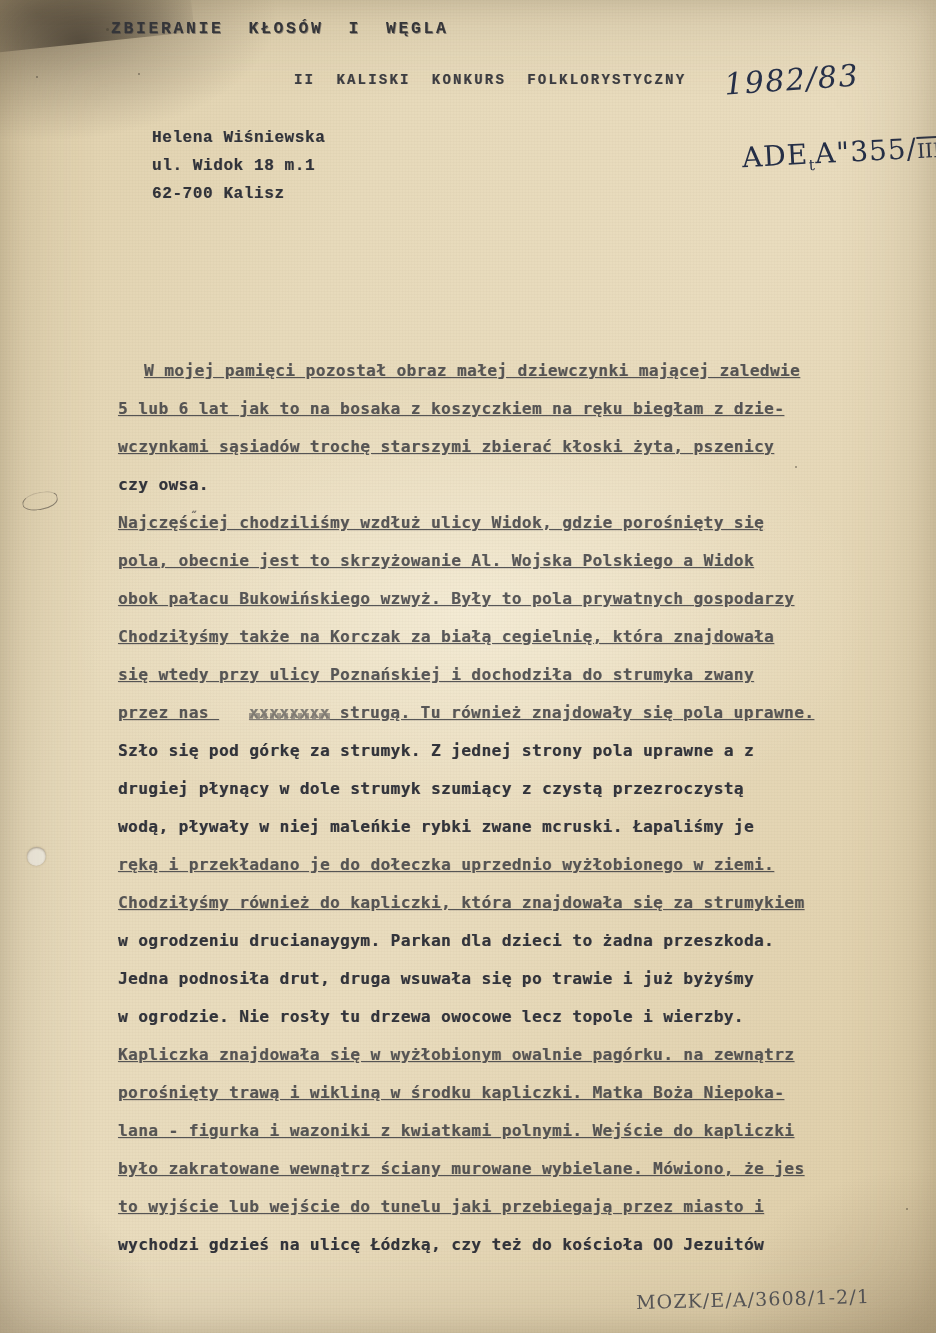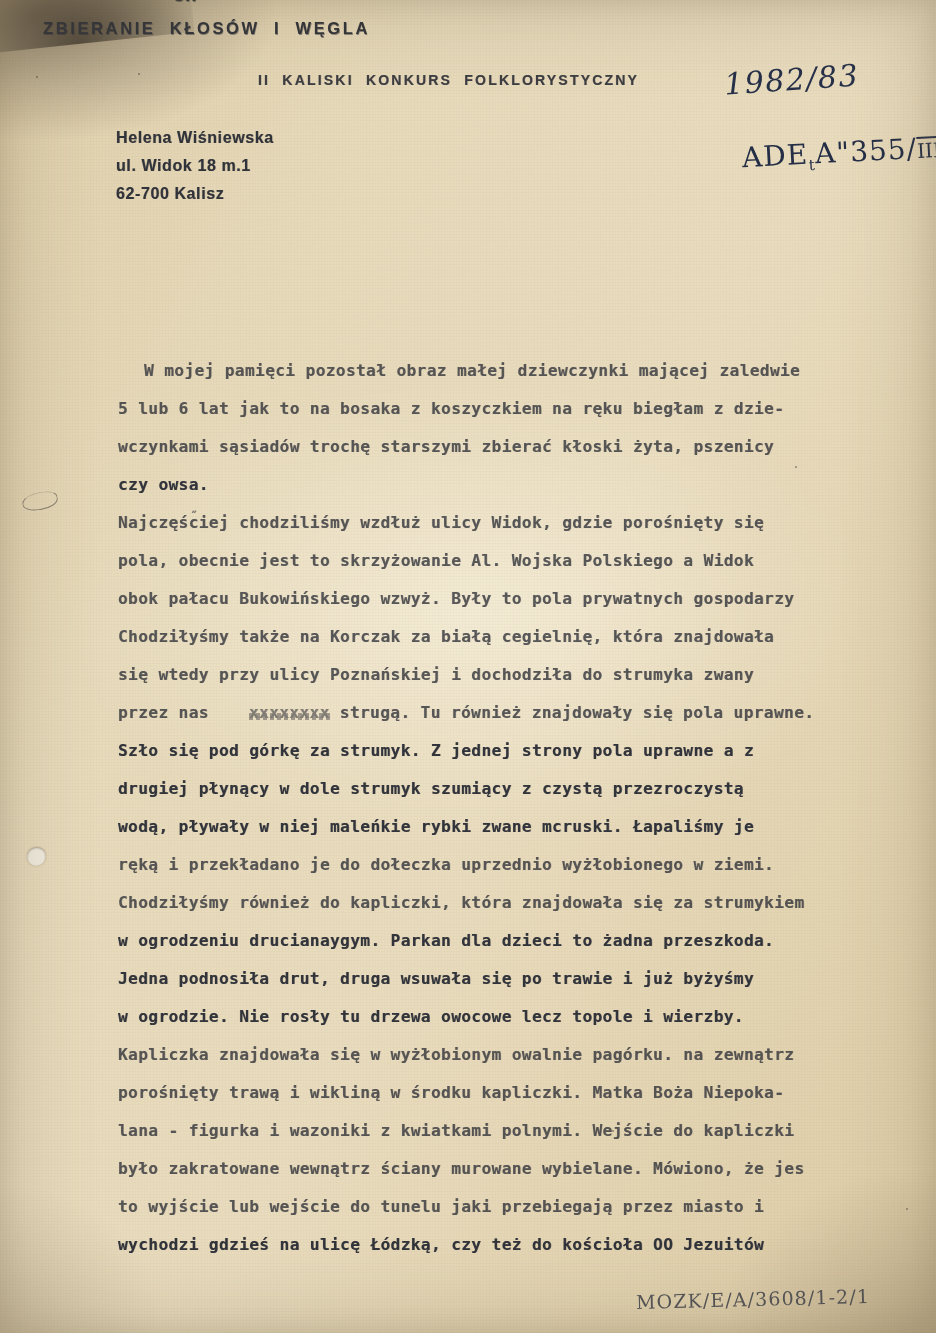--- a/index.html
+++ b/index.html
@@ -39,24 +39,25 @@
     position: absolute;
     inset: 0;
     pointer-events: none;
     box-shadow: inset 0 0 90px rgba(110,92,64,0.30), inset 0 0 26px rgba(110,92,64,0.18);
   }
 
   
   .tw {
     position: absolute;
     white-space: pre;
-    font-family: Liberation Sans, sans-serif;
+    font-family: Liberation Mono, monospace;
     color: #31333a;
     text-shadow: 0.5px 0.4px 0 rgba(60,58,64,0.40), -0.4px 0 0 rgba(90,86,80,0.20);
     letter-spacing: 0.5px;
+    margin-left: 36px;
   }
 
   
   #doc-header {
     left: 258px;
     top: 72px;
     font-size: 14px;
     font-weight: bold;
     letter-spacing: 2.2px;
     opacity: .93;
@@ -118,21 +119,21 @@
     height: 38px;
     line-height: 38px;
     font-size: 16.2px;
     font-weight: bold;
     letter-spacing: 0.35px;
     white-space: pre;
     color: #32343b;
     text-shadow: 0.5px 0.45px 0 rgba(58,56,62,0.42), -0.35px -0.2px 0 rgba(95,90,82,0.16);
   }
   .body-line.indent { padding-left: 26px; }
-  .body-line.faint  { opacity: .80; }
+  .body-line.faint  { opacity: .80; text-decoration: underline; }
   .body-line.strong { opacity: 1; }
 
   
   .struck {
     position: relative;
     opacity: .72;
     margin-left: 30px;
   }
   .struck::after {
     content: "";

